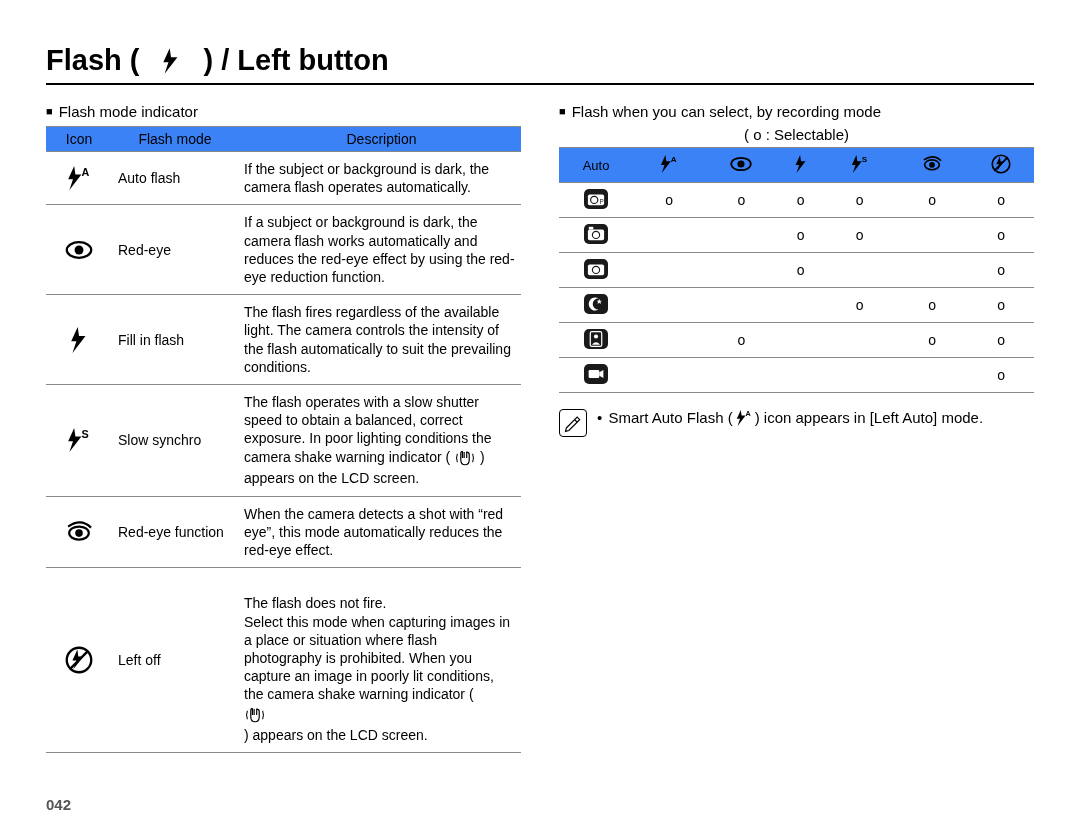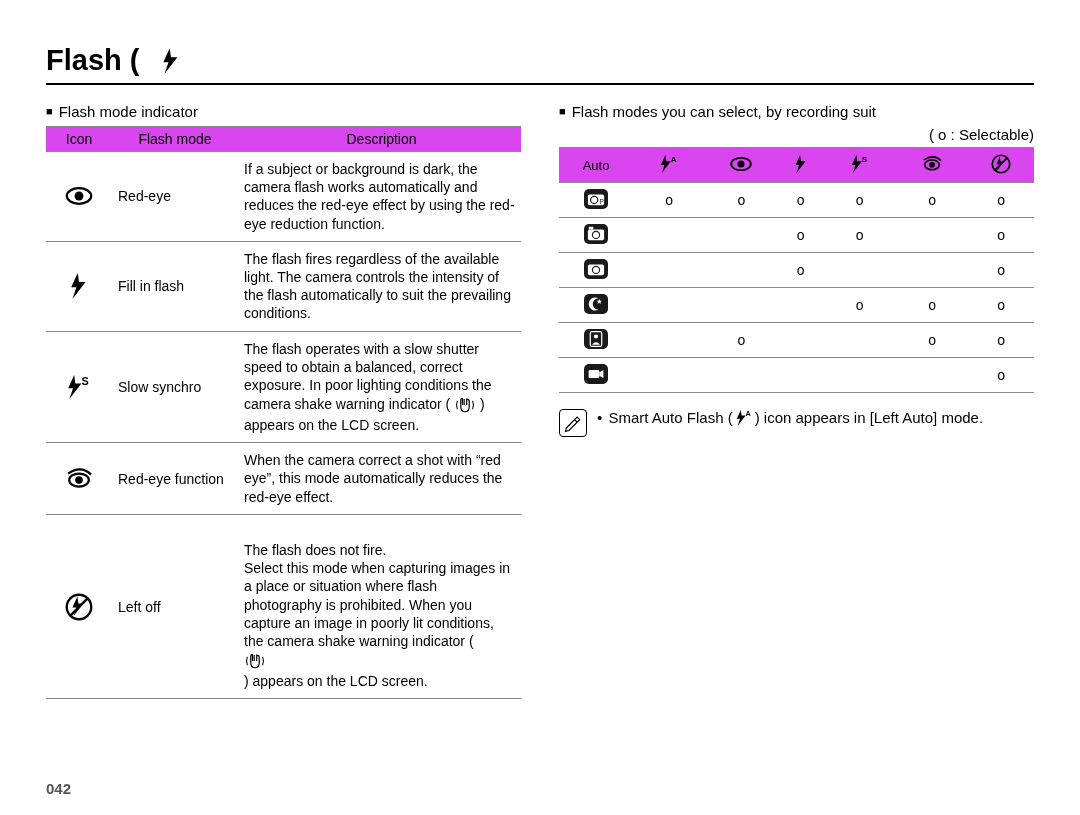--- a/index.html
+++ b/index.html
@@ -3,36 +3,36 @@
 <meta charset="utf-8">
 <style>
   html,body{margin:0;padding:0;font-family:Arial,Helvetica,sans-serif;color:#000;background:#fff}
   #page{width:1080px;height:815px;box-sizing:border-box;padding:44px 46px 18px;position:relative}
   h1{font-size:29px;font-weight:bold;margin:0 0 6px 0;padding-bottom:6px;border-bottom:2px solid #000;display:flex;gap:23px}
   .cols{display:flex;gap:38px;margin-top:18px}
   .col{flex:1 1 0}
   .bullet-line{font-size:15px;margin-bottom:6px;display:flex;align-items:center;gap:6px}
   .sq{font-size:11px;position:relative;top:-1px}
   table{border-collapse:collapse;width:100%;font-size:14px}
-  th{background:#d946ef;font-weight:normal;text-align:center;padding:4px 6px;border-top:1px solid #888;border-bottom:1px solid #888}
+  th{background:#3b82f6;font-weight:normal;text-align:center;padding:4px 6px;border-top:1px solid #888;border-bottom:1px solid #888}
   td{padding:8px 6px;border-bottom:1px solid #888;vertical-align:middle}
   .t1 th:nth-child(1),.t1 td:nth-child(1){width:54px;text-align:center}
   .t1 th:nth-child(2),.t1 td:nth-child(2){width:114px}
   .t1 th:nth-child(3){text-align:center;padding-left:10px}
   .t1 td:nth-child(3){font-size:14px;line-height:1.3}
   .iconcell svg{display:block;margin:auto}
-  .legend{text-align:right;font-size:15px;margin:2px 0 4px}
+  .legend{text-align:center;font-size:15px;margin:2px 0 4px}
   .t2 th,.t2 td{text-align:center;height:28px;padding:3px 0}
   .t2 th{font-size:13px}
   .t2 th:first-child,.t2 td:first-child{width:74px}
   .t2 td{font-size:14px}
   .modecell{background:#1a1a1a;color:#fff;border-radius:5px;width:24px;height:20px;display:inline-flex;align-items:center;justify-content:center}
   .note{display:flex;gap:10px;margin-top:16px;font-size:15px;align-items:flex-start}
   .notebox{border:1.5px solid #000;border-radius:4px;width:26px;height:26px;display:flex;align-items:center;justify-content:center;flex:0 0 auto}
-  .pagenum{position:absolute;left:46px;bottom:18px;font-weight:bold;font-size:15px;color:#555}
+  .pagenum{position:absolute;left:46px;bottom:2px;font-weight:bold;font-size:15px;color:#555}
   .iflex{display:inline-flex;align-items:center;vertical-align:middle}
 </style>
 </head>
 <body>
 
 <svg width="0" height="0" style="position:absolute">
   <defs>
 
     <g id="i-bolt">
         <path d="M6 0 L1 11 L5 11 L2 20 L12 7 L7 7 Z" fill="#000"></path>
@@ -114,39 +114,49 @@
 
 <div id="page">
 
   <h1>
     <span>Flash (</span>
     <span class="iflex">
         <svg width="18" height="26" viewBox="0 0 14 20">
           <use href="#i-bolt"></use>
         </svg>
       </span>
+    <span>) / Left button</span>
   </h1>
 
   <div class="cols">
 
     <div class="col">
       <div class="bullet-line">
         <span class="sq">■</span>
         <span>Flash mode indicator</span>
       </div>
 
       <table class="t1">
         <tbody>
             <tr>
           <th>Icon</th>
           <th>Flash mode</th>
           <th>Description</th>
         </tr>
         <tr>
           <td class="iconcell">
+                <svg width="30" height="24" viewBox="0 0 20 20">
+                  <use href="#i-bolt-a"></use>
+                </svg>
+              </td>
+          <td>Auto flash</td>
+          <td>If the subject or background is dark, the camera flash operates automatically.</td>
+        </tr>
+        <tr>
+          <td class="iconcell">
                 <svg width="30" height="20" viewBox="0 0 24 18">
                   <use href="#i-eye"></use>
                 </svg>
               </td>
           <td>Red-eye</td>
           <td>If a subject or background is dark, the camera flash works automatically and reduces the red-eye effect by using the red-eye reduction function.</td>
         </tr>
         <tr>
           <td class="iconcell">
                 <svg width="22" height="26" viewBox="0 0 14 20">
@@ -173,21 +183,21 @@
             <span>) appears on the LCD screen.</span>
           </td>
         </tr>
         <tr>
           <td class="iconcell">
                 <svg width="30" height="24" viewBox="0 0 24 22">
                   <use href="#i-eye-red"></use>
                 </svg>
               </td>
           <td>Red-eye function</td>
-          <td>When the camera correct a shot with “red eye”, this mode automatically reduces the red-eye effect.</td>
+          <td>When the camera detects a shot with “red eye”, this mode automatically reduces the red-eye effect.</td>
         </tr>
         <tr>
           <td class="iconcell">
                 <svg width="28" height="28" viewBox="0 0 24 24">
                   <use href="#i-off"></use>
                 </svg>
               </td>
           <td>Left off</td>
           <td style="white-space:pre-line">
             <span>The flash does not fire.
@@ -198,21 +208,21 @@
             <span>) appears on the LCD screen.</span>
           </td>
         </tr>
       </tbody>
         </table>
     </div>
 
     <div class="col">
       <div class="bullet-line">
         <span class="sq">■</span>
-        <span>Flash modes you can select, by recording suit</span>
+        <span>Flash when you can select, by recording mode</span>
       </div>
       <div class="legend">( o : Selectable)</div>
 
       <table class="t2">
         <tbody>
             <tr>
           <th>Auto</th>
           <th><svg width="22" height="18" viewBox="0 0 20 20">
                   <use href="#i-bolt-a"></use>
                 </svg></th>

